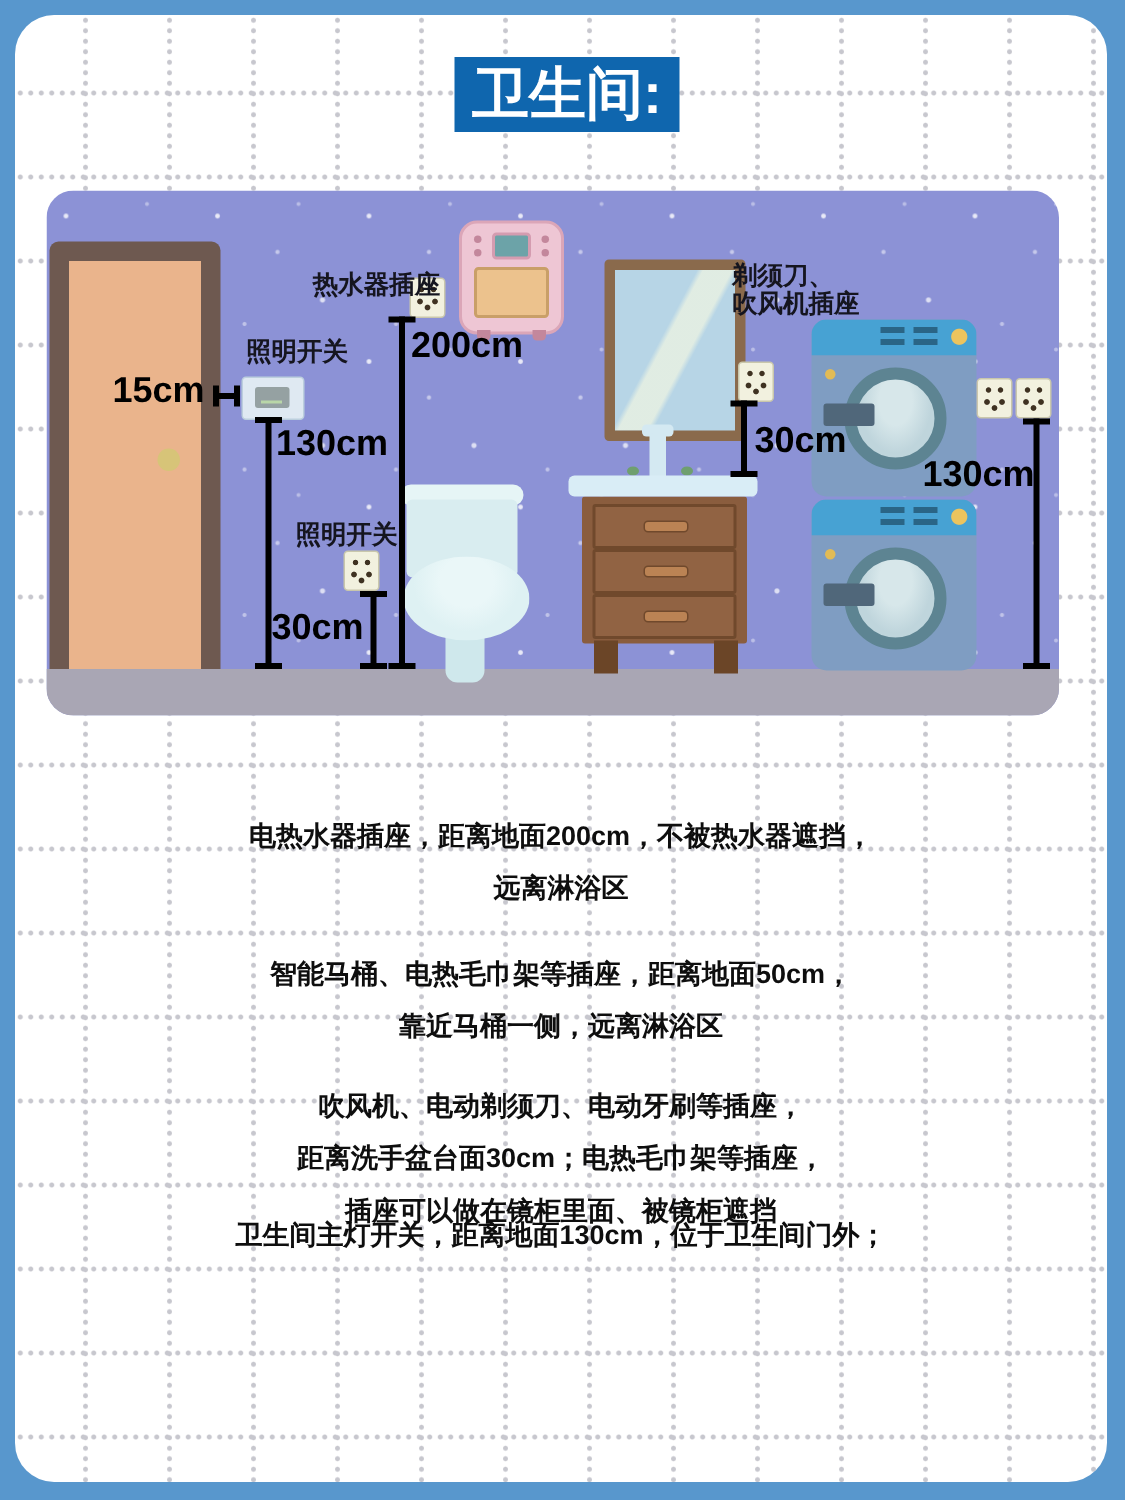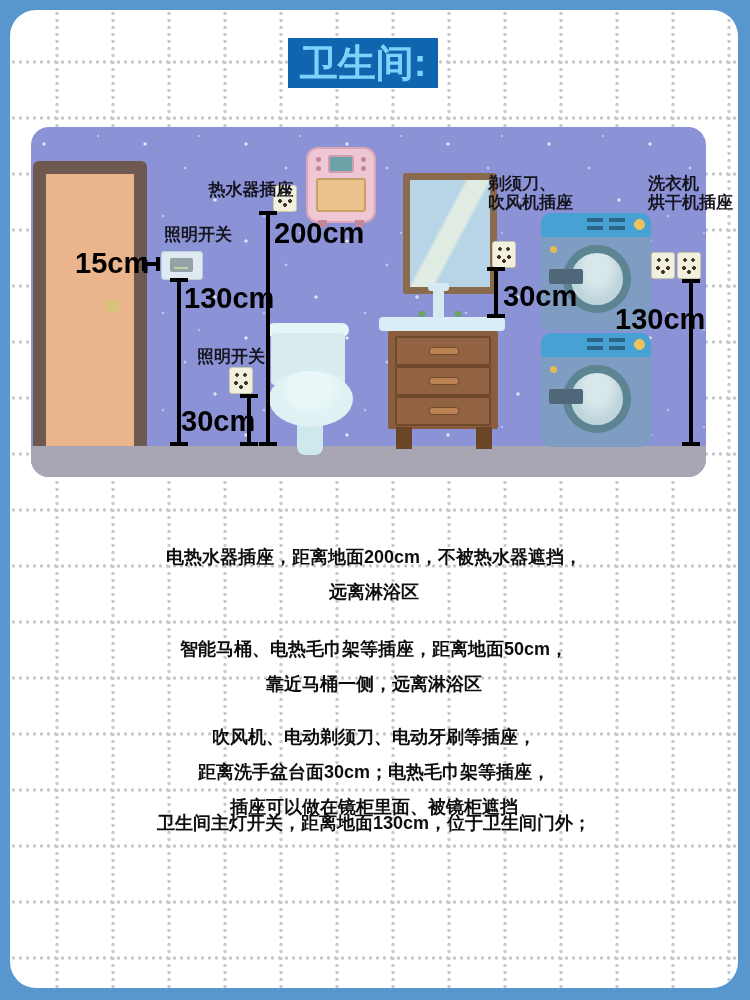--- a/index.html
+++ b/index.html
@@ -3,22 +3,22 @@
 <meta charset="utf-8">
 <style>
   html,body{margin:0;padding:0;}
   body{font-family:"Liberation Sans","DejaVu Sans",sans-serif;}
   .canvas{position:relative;width:750px;height:1000px;background:#5897cd;overflow:hidden;}
   .page{position:absolute;left:10px;top:10px;right:12px;bottom:12px;background:#ffffff;border-radius:26px;
     background-image:
       radial-gradient(circle at 47px 3.5px,#c7c7ce 1.3px,rgba(0,0,0,0) 2px),
       radial-gradient(circle at 3.5px 52px,#c7c7ce 1.3px,rgba(0,0,0,0) 2px);
     background-size:56px 7px,7px 56px;}
-  .title-box{position:absolute;left:278px;top:28px;width:150px;height:50px;background:#0f66ae;
-    color:#7dd3fc;font-size:38px;font-weight:bold;text-align:center;line-height:50px;}
+  .title-box{position:absolute;left:293px;top:28px;width:150px;height:50px;background:#0f66ae;
+    color:#ffffff;font-size:38px;font-weight:bold;text-align:center;line-height:50px;}
   
   .scene{position:absolute;left:21px;top:117px;width:675px;height:350px;background:#8c92d6;border-radius:18px;overflow:hidden;
     background-image:
       radial-gradient(circle at 13px 17px,rgba(255,255,255,.8) 1.2px,rgba(0,0,0,0) 2px),
       radial-gradient(circle at 53px 41px,rgba(255,255,255,.5) 1px,rgba(0,0,0,0) 1.8px),
       radial-gradient(circle at 83px 73px,rgba(255,255,255,.7) 1.3px,rgba(0,0,0,0) 2.1px),
       radial-gradient(circle at 31px 89px,rgba(255,255,255,.45) 1px,rgba(0,0,0,0) 1.7px),
       radial-gradient(circle at 67px 9px,rgba(255,255,255,.4) 1px,rgba(0,0,0,0) 1.6px);
     background-size:101px 97px;}
   .floor{position:absolute;left:0;right:0;bottom:0;height:31px;background:#a9a6b4;z-index:1;}
@@ -75,21 +75,21 @@
       radial-gradient(circle at 6px 15px,#3f3222 1.6px,rgba(0,0,0,0) 2.2px),
       radial-gradient(circle at 16px 15px,#3f3222 1.6px,rgba(0,0,0,0) 2.2px),
       radial-gradient(circle at 11px 19px,#3f3222 1.6px,rgba(0,0,0,0) 2.2px);}
   
   .vline{width:4px;background:#000;z-index:5;}
   .vline::before,.vline::after{content:"";position:absolute;left:-7px;width:18px;height:4px;background:#000;}
   .vline::before{top:0;}.vline::after{bottom:0;}
   .hline{height:4px;background:#000;z-index:5;}
   .hline::before,.hline::after{content:"";position:absolute;top:-5px;width:4px;height:14px;background:#000;}
   .hline::before{left:0;}.hline::after{right:0;}
-  .measure{font-size:29px;font-weight:800;color:#000;z-index:6;white-space:nowrap;}
+  .measure{font-size:24px;font-weight:800;color:#000;z-index:6;white-space:nowrap;}
   .slabel{font-size:17px;font-weight:600;color:#15151f;z-index:6;white-space:nowrap;line-height:19px;}
   .washer-label{position:absolute;left:638px;top:164px;font-size:17px;font-weight:600;color:#15151f;line-height:19px;white-space:nowrap;z-index:7;}
   
   .para{position:absolute;left:20px;right:20px;text-align:center;font-size:18px;font-weight:700;color:#0e0e0e;line-height:35px;}
 </style>
 </head>
 <body>
 
 <div class="canvas">
   <div class="page">
@@ -177,24 +177,20 @@
         <div class="wm-door"></div>
         <div class="wm-handle"></div>
       </div>
 
       <div class="outlet" style="left:620px;top:125px;"></div>
       <div class="outlet" style="left:646px;top:125px;"></div>
       <div class="vline" style="left:658px;top:152px;height:167px;"></div>
       <div class="measure" style="left:584px;top:176px;">130cm</div>
     </div>
 
-    <div class="washer-label">
-      <div>洗衣机</div>
-      <div>烘干机插座</div>
-    </div>
 
     <div class="para" style="top:530px;">
       <div>电热水器插座，距离地面200cm，不被热水器遮挡，</div>
       <div>远离淋浴区</div>
     </div>
     <div class="para" style="top:622px;">
       <div>智能马桶、电热毛巾架等插座，距离地面50cm，</div>
       <div>靠近马桶一侧，远离淋浴区</div>
     </div>
     <div class="para" style="top:710px;">

